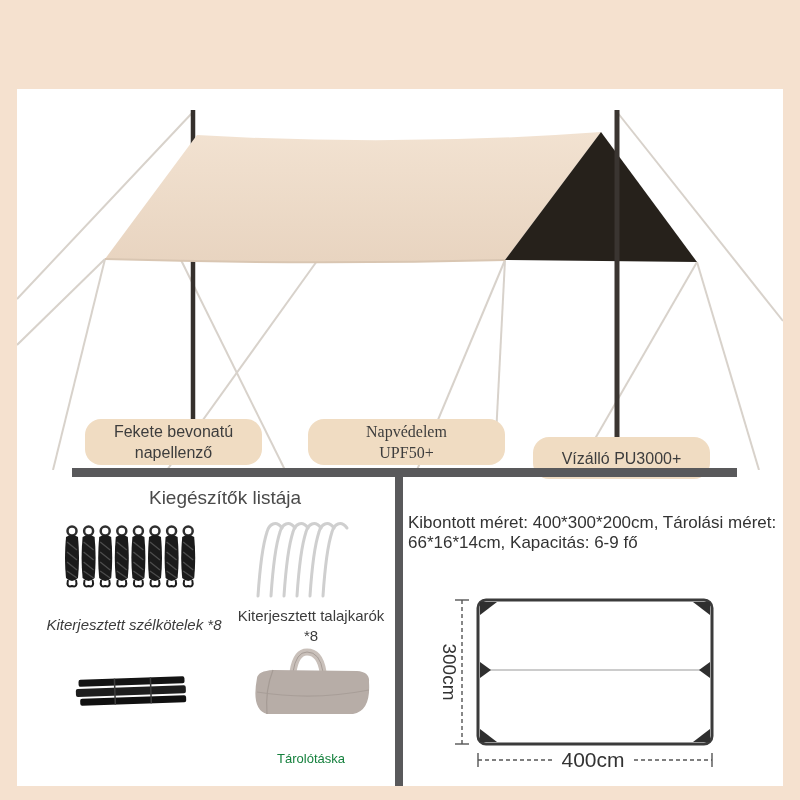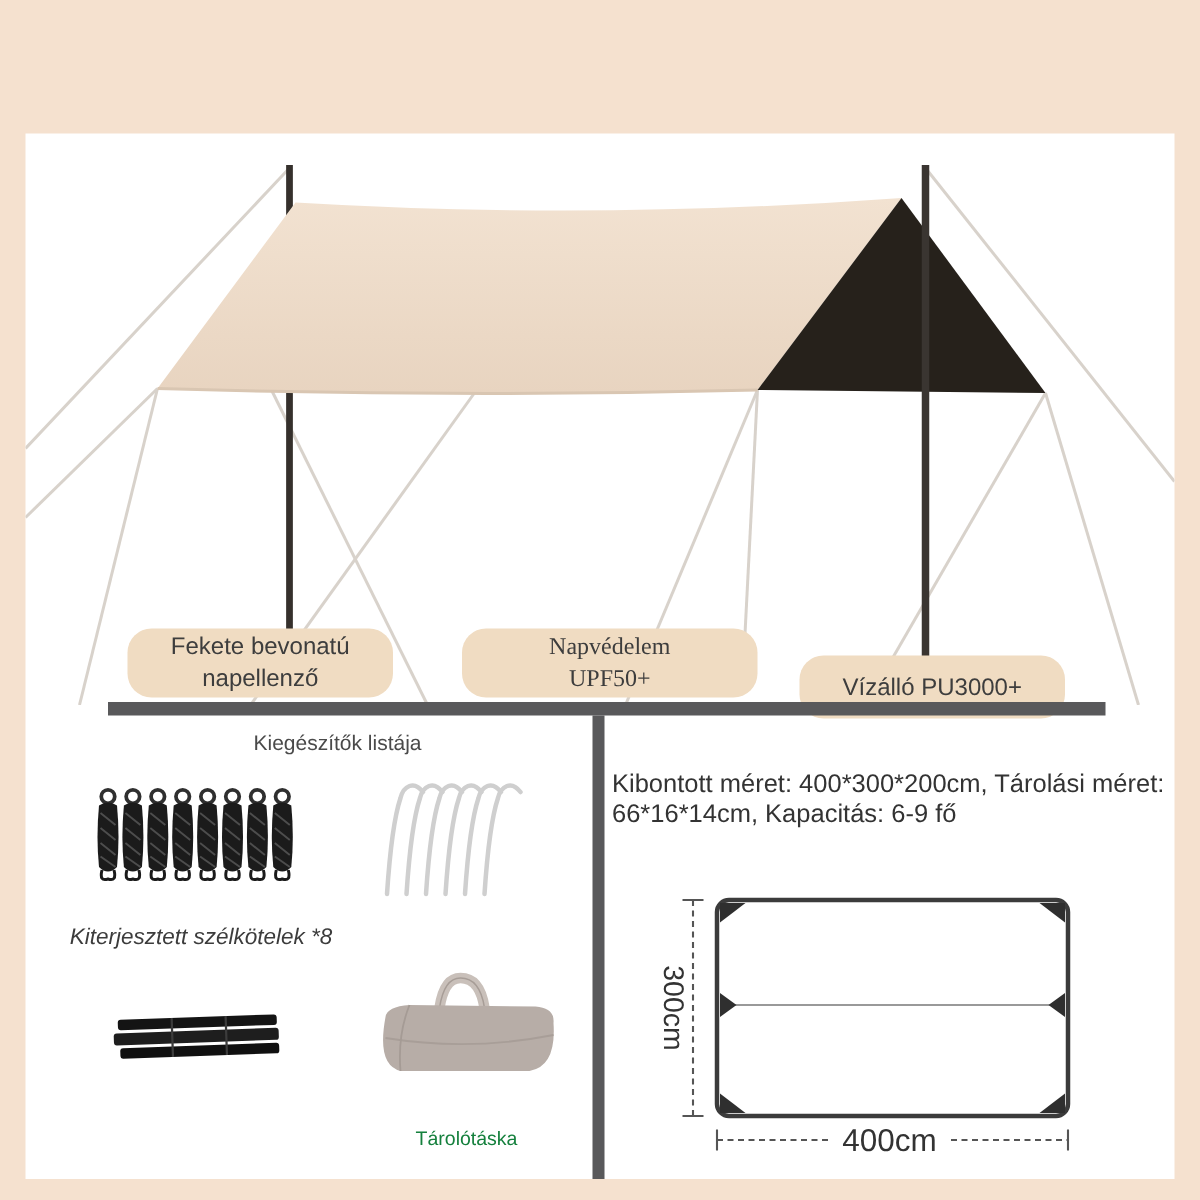--- a/index.html
+++ b/index.html
@@ -24,21 +24,21 @@
   }
   .badge-1 { left:85px;  width:177px; padding:0 18px; }
   .badge-2 { left:308px; width:197px; padding:0 29px;font-family:Liberation Serif, serif; }
   .badge-3 { left:533px; width:177px; top:421px; height:42px;margin-top:16px; }
 
   .hbar { position:absolute; left:72px;  top:468px; width:665px; height:9px; background:#59595b; }
   .vbar { position:absolute; left:395px; top:477px; width:8px;  height:309px; background:#59595b; }
 
   .acc-title {
     position:absolute; left:125px; top:487px; width:200px;
-    text-align:center; font-size:14px; color:#4a4a4a;
+    text-align:center; font-size:19px; color:#4a4a4a;
   }
 
   .acc-label { position:absolute; text-align:center; font-size:15px; line-height:20px; color:#3c3c3c; }
   .lbl-ropes  { left:34px;  top:615px; width:200px;font-style:italic; }
   .lbl-stakes { left:231px; top:606px; width:160px; }
   .lbl-poles  { left:46px;  top:747px; width:200px; }
   .lbl-bag    { left:241px; top:749px; width:140px; font-size:13px; color:#15803d; }
 
   .icon-svg { position:absolute; }
   .ropes-icon  { left:62px;  top:522px; width:140px; height:76px; }
@@ -126,20 +126,21 @@
     </defs>
     <use href="#stake" x="2" y="2"></use>
     <use href="#stake" x="15" y="2"></use>
     <use href="#stake" x="28" y="2"></use>
     <use href="#stake" x="41" y="2"></use>
     <use href="#stake" x="54" y="2"></use>
     <use href="#stake" x="67" y="2"></use>
   </svg>
 
   <div class="acc-label lbl-ropes">Kiterjesztett szélkötelek *8</div>
+  <div class="acc-label lbl-stakes">Kiterjesztett talajkarók *8</div>
 
   <svg class="icon-svg poles-icon" viewBox="0 0 120 50">
     <g transform="rotate(-2 60 25)">
       <rect x="6" y="8" width="106" height="7" rx="2" fill="#141414"></rect>
       <rect x="3" y="17" width="110" height="8" rx="2" fill="#1e1e1e"></rect>
       <rect x="7" y="27" width="106" height="7" rx="2" fill="#101010"></rect>
       <path d="M42,8 V34 M78,8 V34" stroke="#3c3c3c" stroke-width="1.5"></path>
     </g>
   </svg>
 

